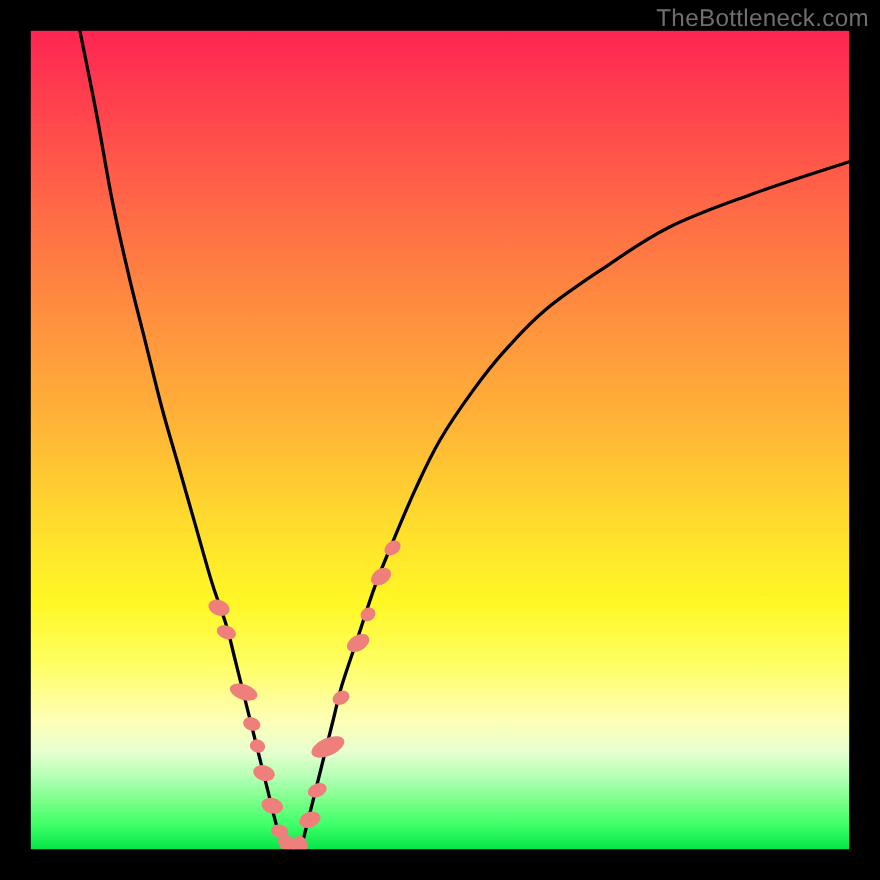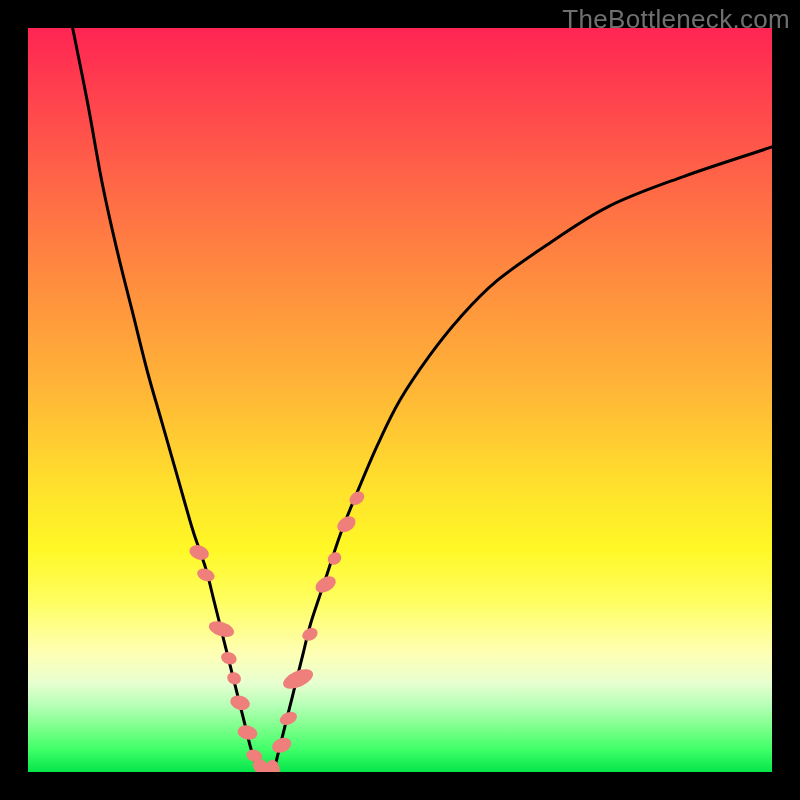--- a/index.html
+++ b/index.html
@@ -41,21 +41,21 @@
       #7dff8b 94%,
       #3fff68 97%,
       #05e54a 100%
     );
   }
   .watermark {
     position: absolute;
     top: 4px;
     right: 10px;
     color: #6f6f6f;
-    font-size: 26px;
+    font-size: 22px;
     letter-spacing: 0.3px;
     font-weight: 500;
     user-select: none;
   }
   svg.curves {
     position: absolute;
     left: 0;
     top: 0;
     width: 744px;
     height: 744px;

